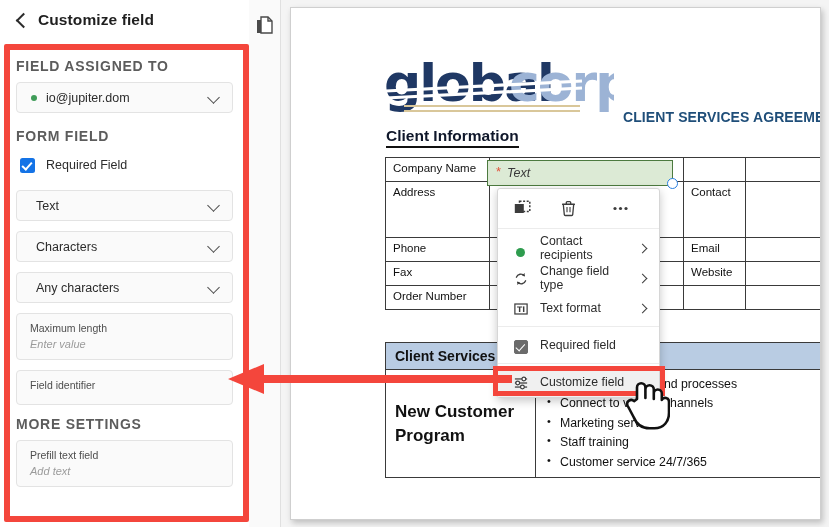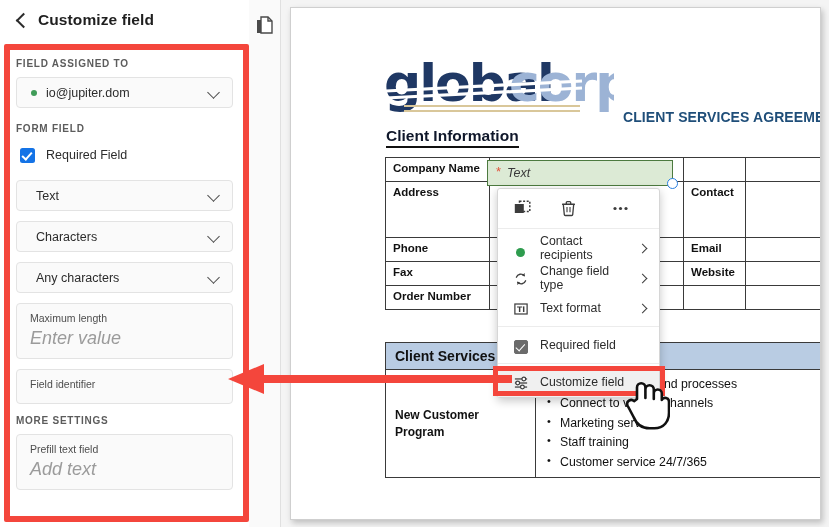--- a/index.html
+++ b/index.html
@@ -27,21 +27,21 @@
     width:9px; height:9px; border-left:2px solid #2c2c2c; border-bottom:2px solid #2c2c2c;
     transform:rotate(45deg);
   }
   .sb-title { font-size:15.5px; font-weight:700; color:#1f1f1f; letter-spacing:.1px; }
 
   .sb-body {
     position:absolute; left:0; top:40px; width:249px; height:487px;
     background:#fff; padding:18px 16px 0 16px;
   }
   .sect-label{
-    font-size:10px; font-weight:700; letter-spacing:.75px;
+    font-size:14px; font-weight:700; letter-spacing:.75px;
     color:#5c5c5c; text-transform:uppercase; margin-bottom:8px;
   }
   .sect-label.mt{ margin-top:15px; }
 
   .combo{
     height:31px; border:1px solid #e3e3e3; border-radius:4px; background:#fafafa;
     display:flex; align-items:center; padding:0 12px 0 14px; position:relative;
     margin-bottom:10px;
   }
   .combo .dot{
@@ -63,21 +63,21 @@
     content:"";position:absolute;left:4.3px;top:2px;width:4px;height:8px;
     border-right:2px solid #fff;border-bottom:2px solid #fff;transform:rotate(42deg);
   }
   .checklabel{ font-size:12.5px; color:#2c2c2c; }
 
   .fieldbox{
     border:1px solid #e3e3e3; border-radius:4px; background:#fafafa;
     padding:8px 13px 9px 13px; margin-bottom:10px;
   }
   .fb-label{ font-size:10.5px; color:#4e4e4e; margin-bottom:4px; }
-  .fb-value{ font-size:18px; color:#2c2c2c; }
+  .fb-value{ font-size:11px; color:#2c2c2c; }
   .fb-value.ph{ font-style:italic; color:#9b9b9b; }
 
   
   .redbox{
     position:absolute; left:4px; top:44px; width:245px; height:478px;
     border:6px solid #f4463c; border-radius:2px; pointer-events:none; z-index:40;
   }
 
   
   .toolstrip{
@@ -107,21 +107,21 @@
   }
   .secthead{
     position:absolute; left:95px; top:119px;
     font-size:15.5px; font-weight:700; color:#0f172a;
     border-bottom:2px solid #111; padding-bottom:1px;
   }
 
   
   .tbl1{ position:absolute; left:94px; top:149px; width:540px; border-collapse:collapse; }
   .tbl1 td{
-    border:1px solid #3a3a3a; font-size:11.5px; font-weight:700; color:#111;
+    border:1px solid #3a3a3a; font-size:11.5px; font-weight:400; color:#111;
     padding:4px 7px; height:24px; vertical-align:top;
   }
   .tbl1 td.val{ font-weight:400; }
   .lbl-col{ width:104px; }
   .val-col{ width:194px; }
   .lbl-col2{ width:62px; }
 
   
   .greenfield{
     position:absolute; left:196px; top:152px; width:186px; height:26px;
@@ -134,21 +134,21 @@
     position:absolute; left:376px; top:170px; width:11px; height:11px;
     border-radius:50%; background:#fff; border:1.6px solid #2a7fe0; z-index:13;
   }
 
   
   .tbl2{ position:absolute; left:94px; top:334px; width:540px; border-collapse:collapse; }
   .tbl2 td{ border:1px solid #3a3a3a; font-size:11.5px; color:#111; padding:5px 9px; vertical-align:top; }
   .tbl2 .hdrrow td{
     background:#b9cce3; font-size:14px; font-weight:700; padding:5px 9px;
   }
-  .tbl2 .rowlabel{ width:150px; font-weight:700; font-size:12px; vertical-align:middle; line-height:1.4; }
+  .tbl2 .rowlabel{ width:150px; font-weight:700; font-size:17px; vertical-align:middle; line-height:1.4; }
   .bullets{ list-style:none; }
   .bullets li{ font-size:12.3px; color:#111; line-height:1.58; padding-left:15px; position:relative; }
   .bullets li:before{ content:"\2022"; position:absolute; left:2px; top:-1px; font-size:11px; color:#111; }
 
   
   .ctxmenu{
     position:absolute; left:497px; top:188px; width:163px; height:210px;
     background:#fff; border:1px solid #d6d6d6; border-radius:3px;
     box-shadow:0 3px 10px rgba(0,0,0,.22); z-index:30;
   }

